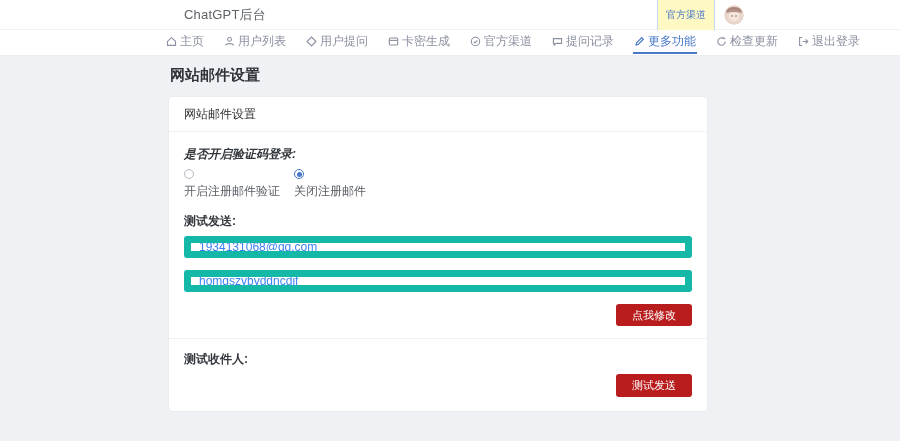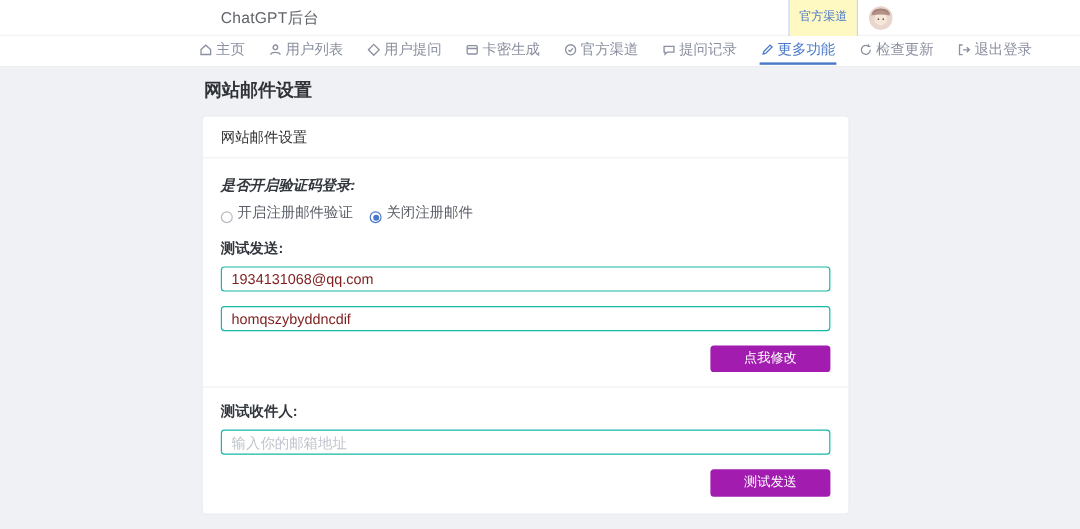--- a/index.html
+++ b/index.html
@@ -58,42 +58,42 @@
   }
   .card-header {
     padding:9px 15px 8px; font-size:12px; color:#303133;
     border-bottom:1px solid #eef0f4;
   }
   .card-body { padding:12px 15px 14px; }
   .form-label {
     font-size:12px; font-weight:600; color:#32373d; margin-bottom:6px;
   }
   .radio-row { display:flex; align-items:center; margin-bottom:13px; }
-  .radio { display:inline-flex; align-items:flex-end; gap:4px;
-    font-size:12px; color:#5a5e66; margin-right:14px; cursor:pointer; }
+  .radio { display:inline-flex; align-items:flex-start; gap:4px;
+    font-size:12px; color:#5a5e66; margin-right:14px; cursor:pointer;flex-direction:column; }
   .radio-circle {
     width:10px; height:10px; border:1px solid #b6bac2; border-radius:50%;
     display:inline-flex; align-items:center; justify-content:center;
     background:#fff;
   }
   .radio-circle.checked { border-color:#4878c8; }
   .radio-circle.checked::after {
     content:""; width:5px; height:5px; border-radius:50%; background:#4878c8;
   }
   .text-input {
-    width:100%; height:21px; border:1px solid #14b8a6; border-radius:3px;
-    padding:4px 8px; font-size:12px; color:#7f1d1d; background:#fff;
+    width:100%; height:21px; border:7px solid #14b8a6; border-radius:3px;
+    padding:4px 8px; font-size:12px; color:#3b82f6; background:#fff;
     outline:none; font-family:"Liberation Sans", sans-serif;
     margin-bottom:12px;
   }
   .text-input::placeholder { color:#c0c4cc; }
   .btn-row { display:flex; justify-content:flex-end; }
   .btn-primary {
-    background:#a21caf; color:#ffffff; border:none; border-radius:3px;
-    font-size:11px; padding:4px 28px; cursor:pointer; line-height:1.3;
+    background:#b91c1c; color:#ffffff; border:none; border-radius:3px;
+    font-size:11px; padding:4px 16px; cursor:pointer; line-height:1.3;
     font-family:"Liberation Sans", sans-serif;
   }
   .card-divider { border-top:1px solid #eef0f4; margin:12px -15px 12px; }
   .mt2 { margin-top:2px;font-style:italic; }
 </style>
 </head>
 <body>
 
 <div class="topbar">
   <div class="topbar-inner">
@@ -200,20 +200,19 @@
 
     <input class="text-input" type="text" value="homqszybyddncdif" style="">
 
     <div class="btn-row">
       <button class="btn-primary">点我修改</button>
     </div>
 
     <div class="card-divider"></div>
 
     <div class="form-label">测试收件人:</div>
-    <input class="text-input" type="text" placeholder="输入你的邮箱地址" style="">
 
     <div class="btn-row">
       <button class="btn-primary">测试发送</button>
     </div>
 
   </div>
 </div>
 
 </body></html>

